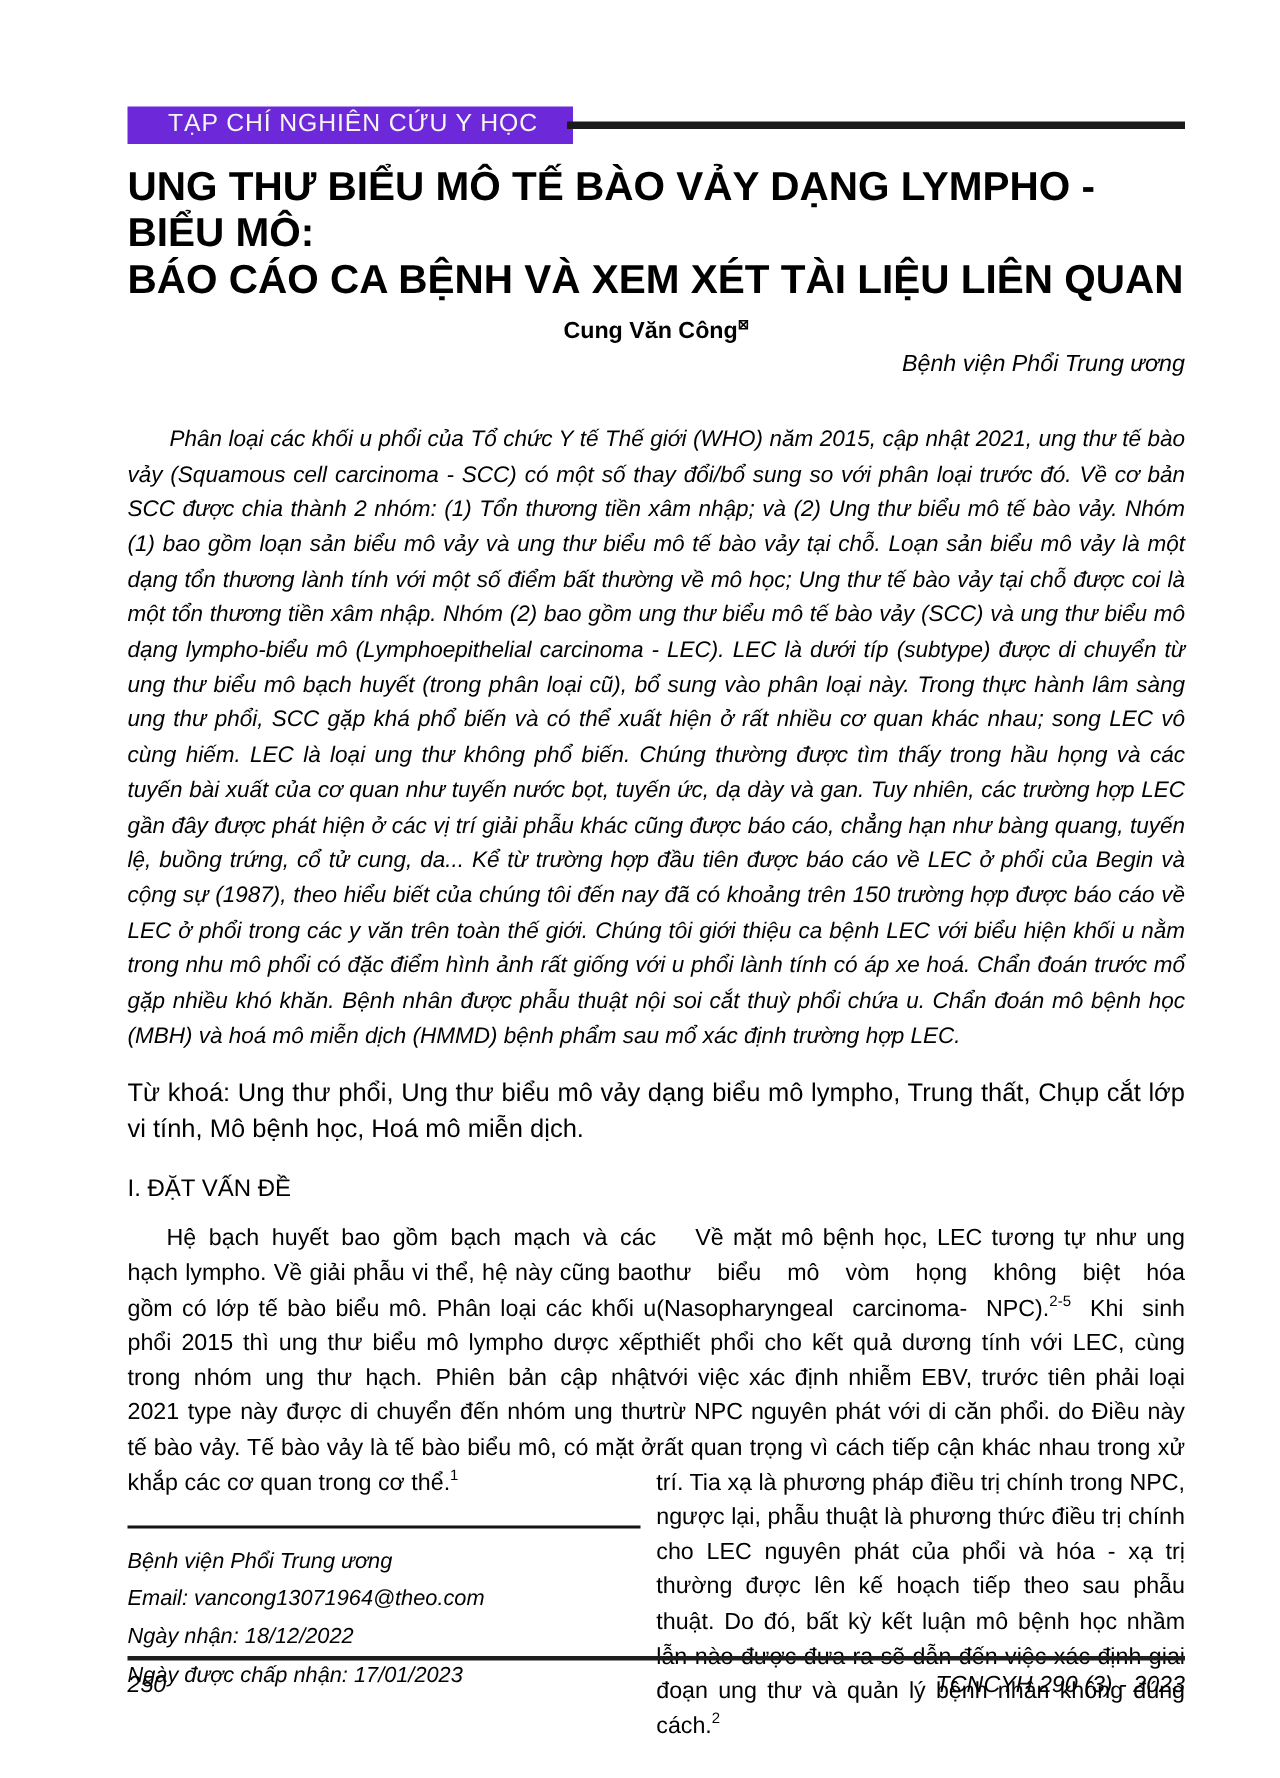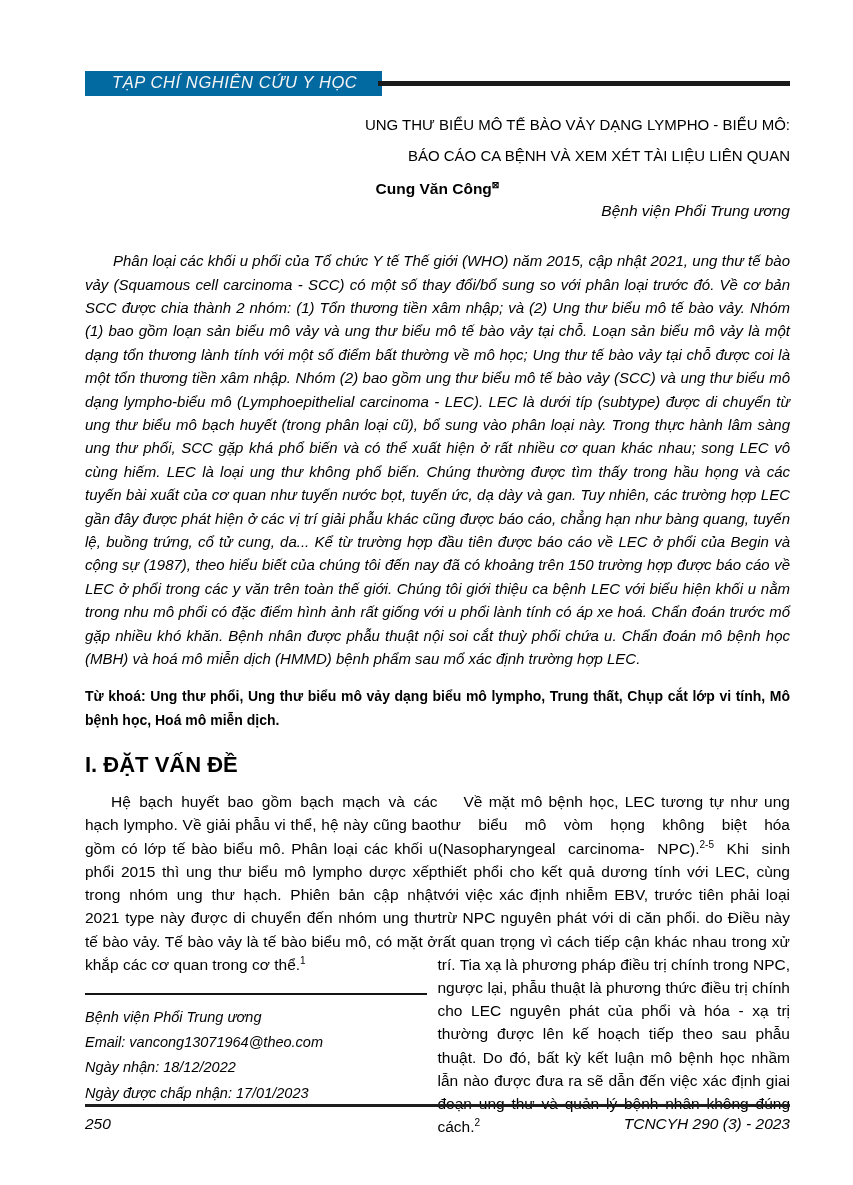--- a/index.html
+++ b/index.html
@@ -8,53 +8,52 @@
     background: #ffffff; color: #000;
     font-family: "Liberation Sans", sans-serif;
     position: relative; overflow: hidden;
   }
   .page { position: absolute; top: 0; left: 0; width: 853px; height: 1185px; }
   .content { position: absolute; left: 85px; right: 63px; top: 0; }
 
   
   .mast-row { display: flex; align-items: center; margin-top: 71px; }
   .mast-bar {
-    background: #0369a1; color: #f5f5f5;
+    background: #6d28d9; color: #f5f5f5;
     font-size: 16.5px; letter-spacing: 0.6px;
     padding: 2px 10px 4px 27px; width: 260px; flex: 0 0 auto;
     white-space: nowrap;
-    font-style: italic;
   }
   .mast-rule { flex: 1 1 auto; height: 5px; background: #1b1b1b; margin-left: -4px; }
 
   
   .title {
-    text-align: right; font-weight: normal;
-    font-size: 15px; line-height: 31px;
+    text-align: left; font-weight: bold;
+    font-size: 27px; line-height: 31px;
     margin: 13px 0 0 0;
   }
   .author-line { text-align: center; font-weight: bold; font-size: 15.5px; margin-top: 9px; }
   .author-mark { font-size: 9px; vertical-align: super; }
   .affil-line { text-align: right; font-style: italic; font-size: 15.5px; margin-top: 4px; }
 
   
   .abstract {
     margin-top: 29px;
     font-style: italic; font-size: 15px; line-height: 23.4px;
     text-align: justify; text-indent: 28px;
   }
 
   
   .keywords {
-    margin-top: 8px; font-weight: bold;
-    font-size: 14px; line-height: 23.4px; text-align: justify;
+    margin-top: 8px; font-weight: normal;
+    font-size: 17px; line-height: 23.4px; text-align: justify;
   }
 
   
-  .sec-heading { font-size: 22px; font-weight: bold; margin: 20px 0 0 0; }
+  .sec-heading { font-size: 16px; font-weight: normal; margin: 20px 0 0 0; }
 
   
   .cols { display: flex; margin-top: 12px; }
   .col { flex: 1 1 0; font-size: 15.5px; line-height: 23.2px; text-align: justify; }
   .col p { margin: 0; text-indent: 26px; }
   sup.ref { font-size: 10px; line-height: 0; }
 
   .foot-divider { height: 2px; background: #141414; width: 97%; margin: 17px 0 10px 0; }
   .footnote { font-style: italic; font-size: 14.5px; line-height: 25.2px; text-align: left; }
   .footnote div { text-indent: 0; }

